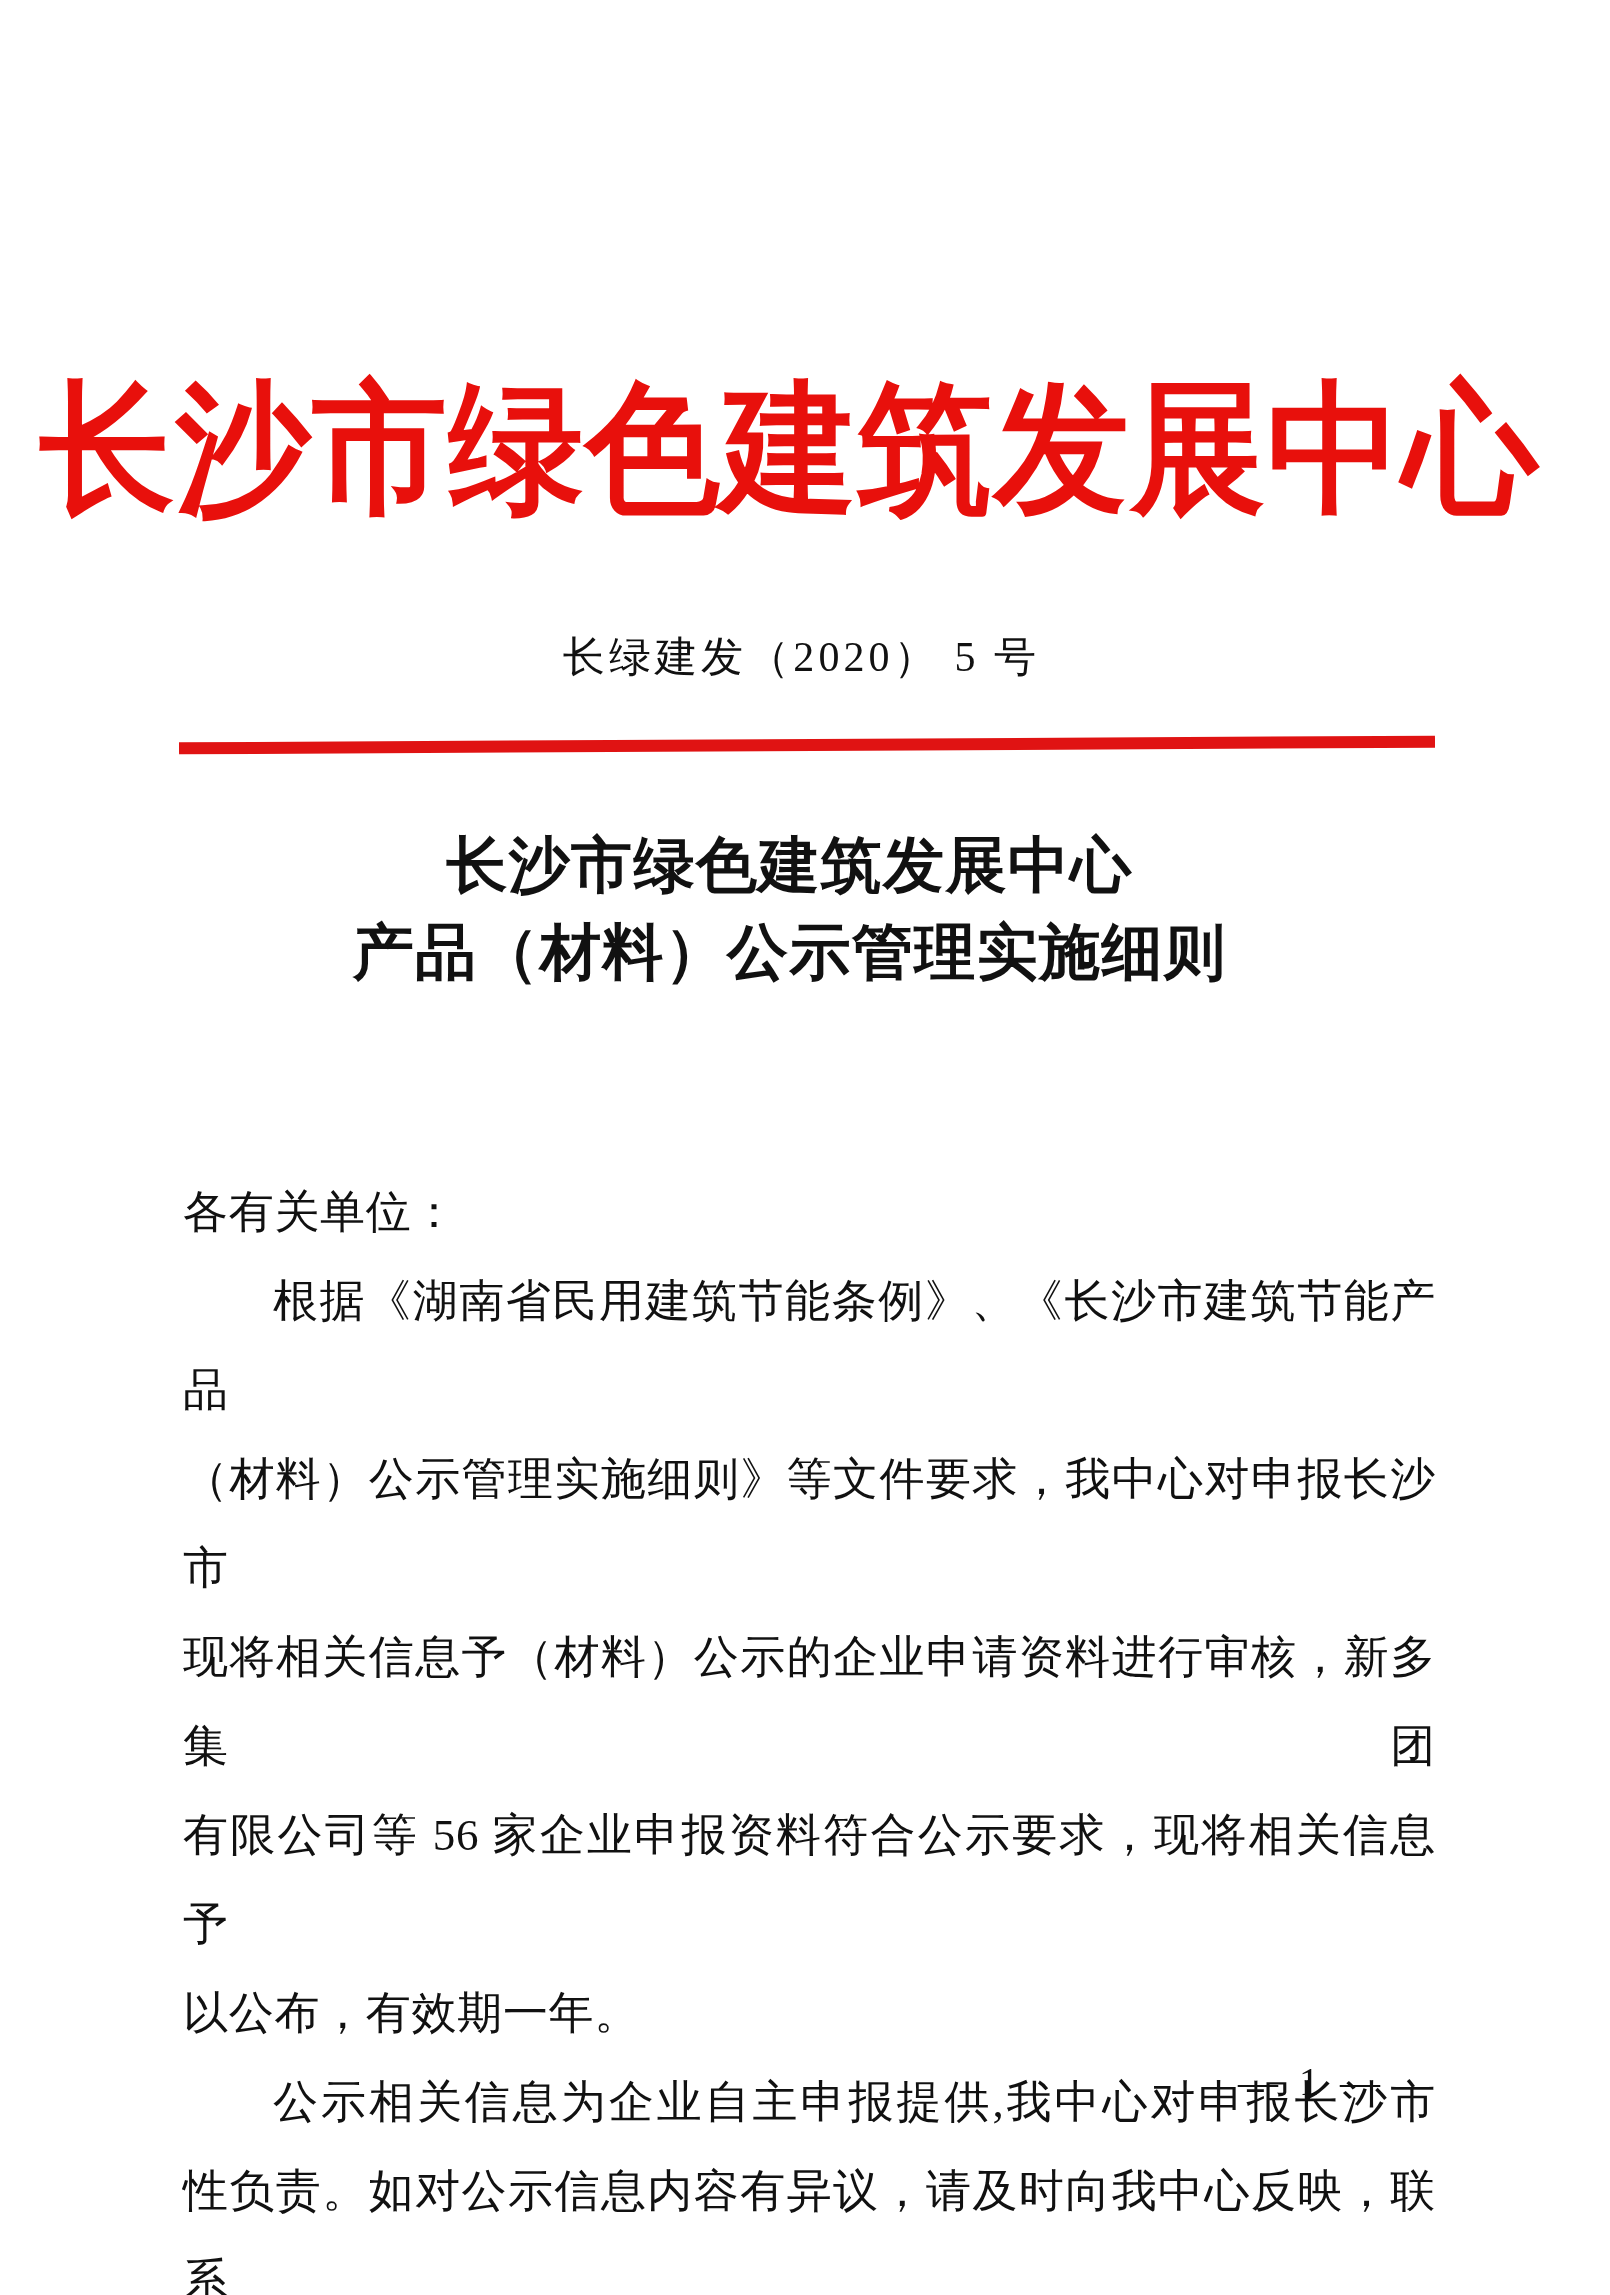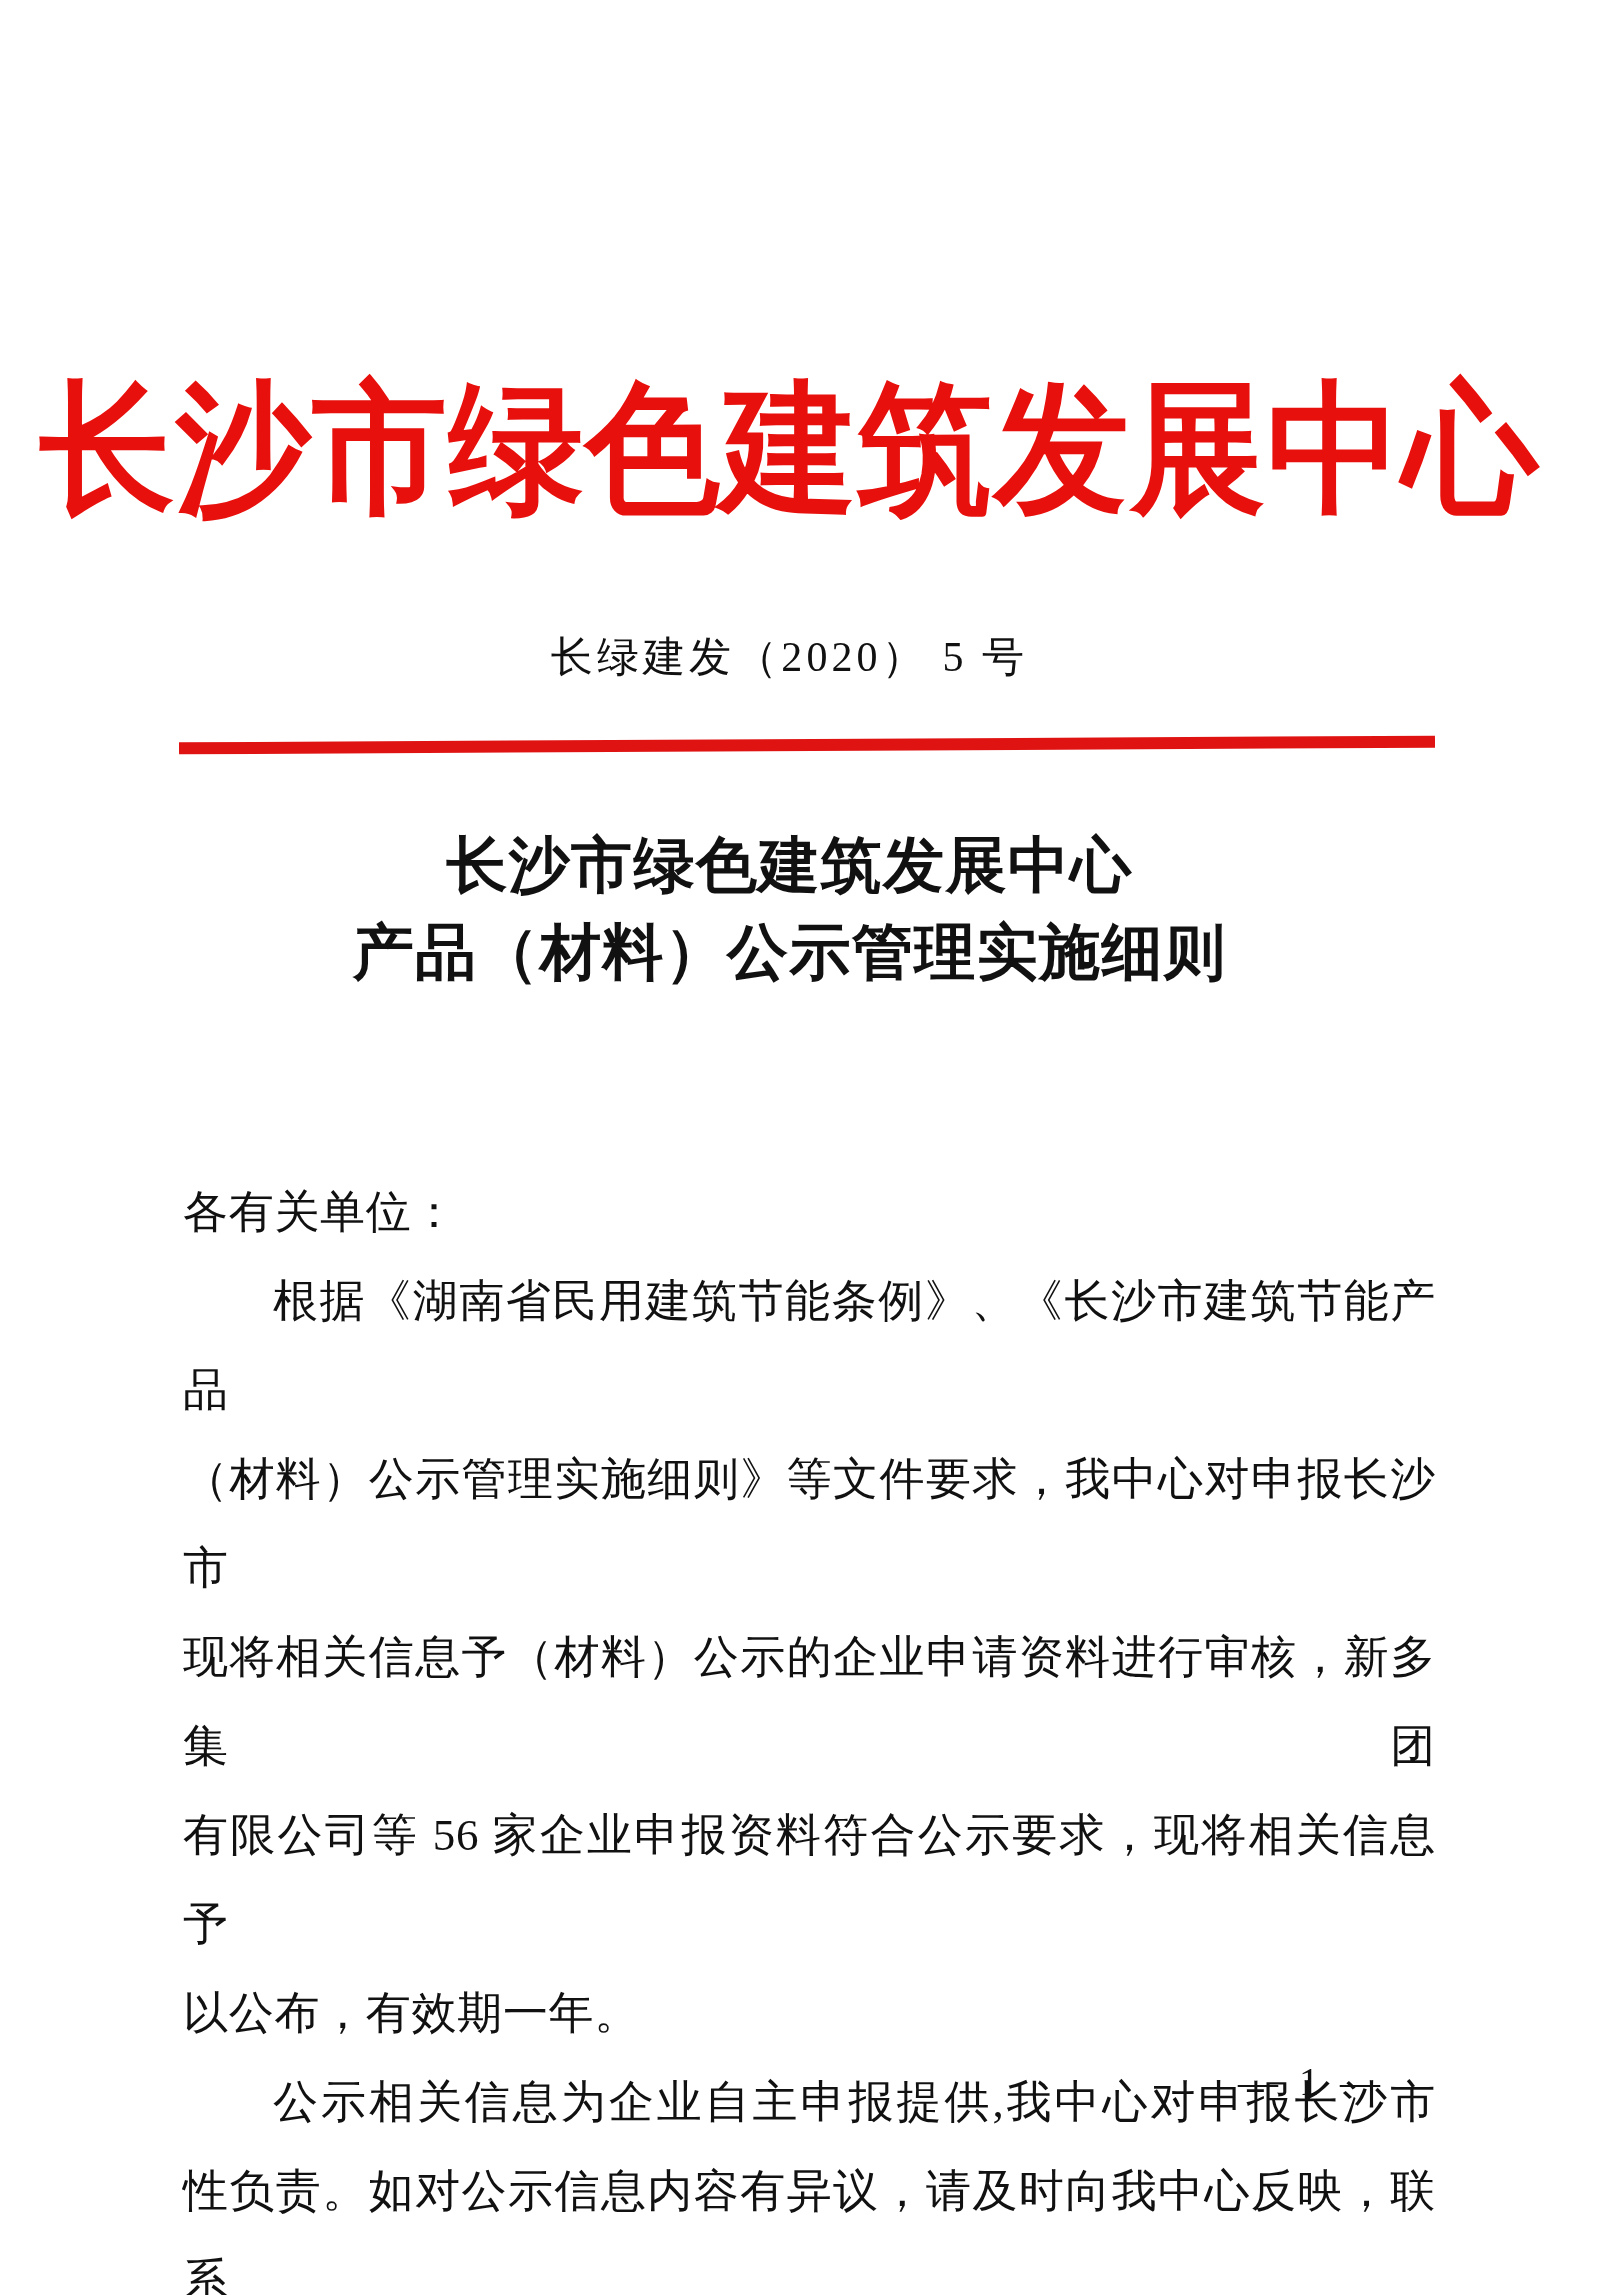--- a/index.html
+++ b/index.html
@@ -25,21 +25,21 @@
     font-size: 135px;
     line-height: 1.22;
     font-weight: bold;
     letter-spacing: 1.4px;
     transform: scaleY(1.06);
     white-space: nowrap;
   }
   .doc-number {
     position: absolute;
     top: 629px;
-    left: 0;
+    left: 12px;
     width: 100%;
     text-align: center;
     font-size: 42px;
     letter-spacing: 4.1px;
   }
   .red-rule {
     position: absolute;
     top: 739px;
     left: 179px;
     width: 1256px;

